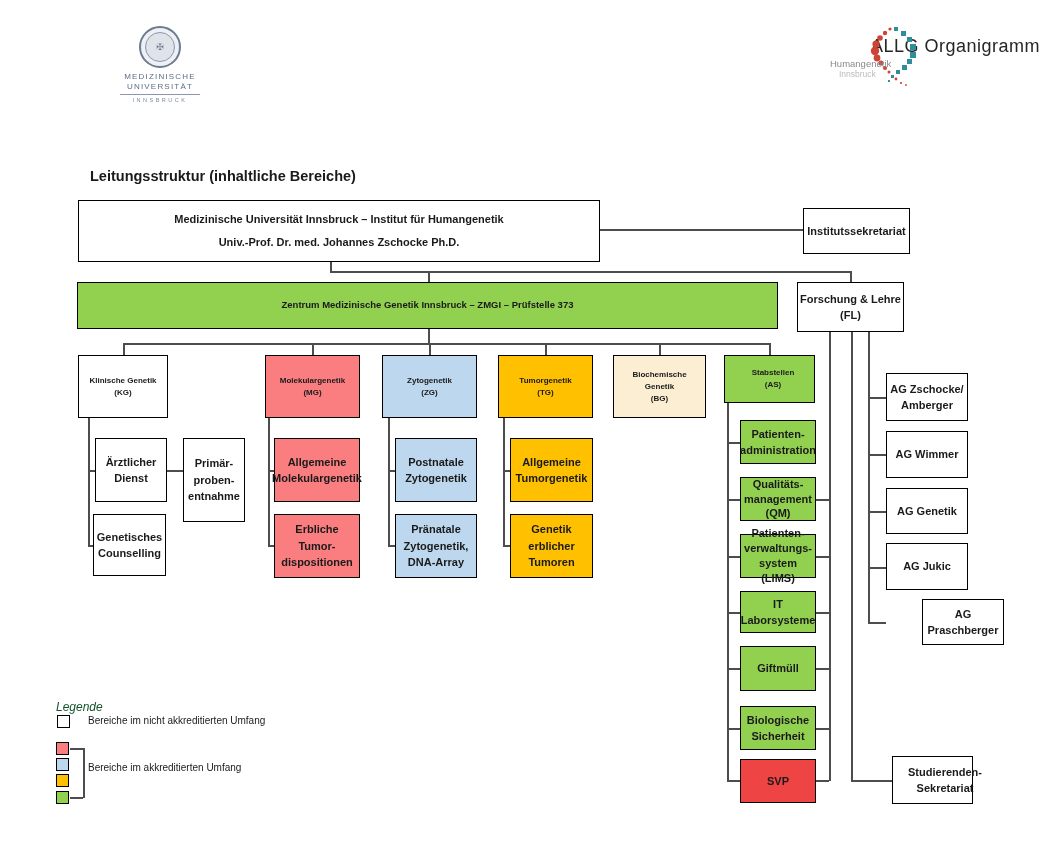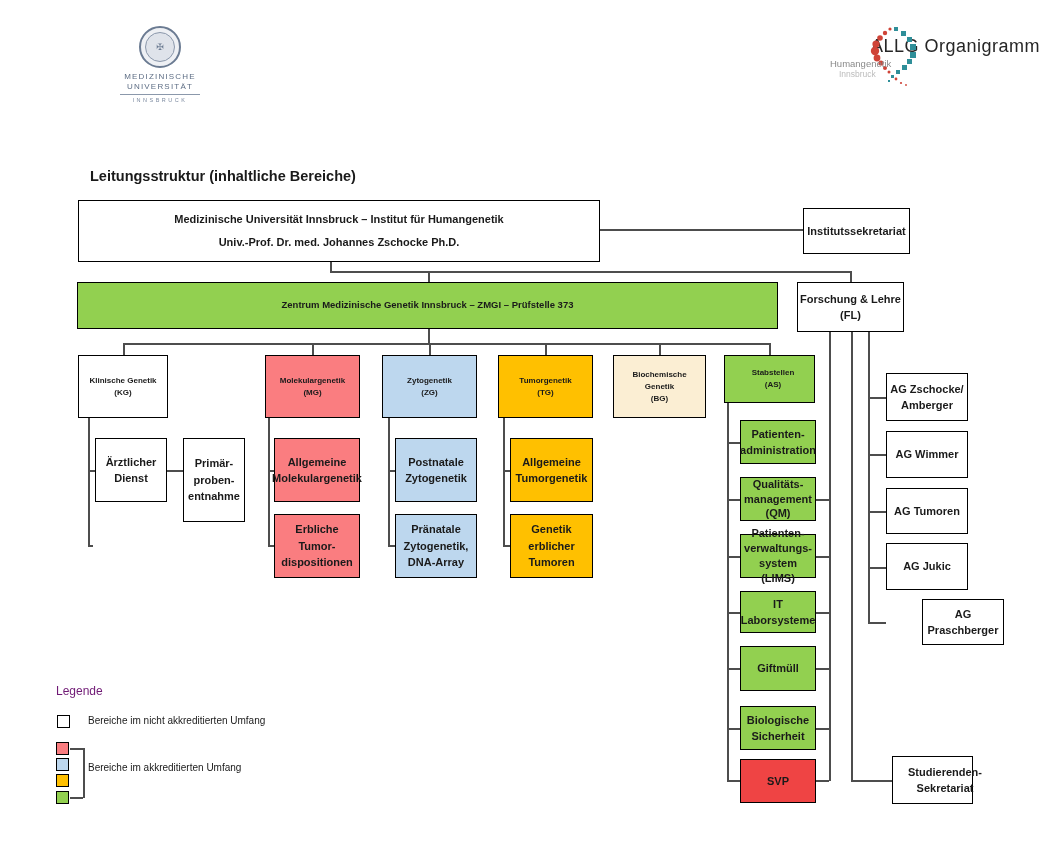--- a/index.html
+++ b/index.html
@@ -22,21 +22,21 @@
               border:1px solid #8b98ab;background:#dfe3ea;display:flex;align-items:center;justify-content:center;
               font-size:9px;color:#6b7b92;}
   .uibk .l1{font-size:8px;letter-spacing:1.2px;line-height:1.25;}
   .uibk .rule{height:1px;background:#8b98ab;margin:2px 8px;}
   .uibk .l3{font-size:5.5px;letter-spacing:2.5px;color:#7c8aa0;}
   
   .hglogo{position:absolute;left:830px;top:26px;width:106px;height:64px;text-decoration:underline;}
   .hglogo .txt1{position:absolute;left:0px;top:32px;font-size:9.5px;color:#8a8a8a;}
   .hglogo .txt2{position:absolute;left:9px;top:43px;font-size:8.5px;color:#bcbcbc;}
   
-  .legend-title{position:absolute;left:56px;top:684px;font-size:12px;color:#701a75;}
+  .legend-title{position:absolute;left:56px;top:700px;font-size:12px;color:#14532d;font-style:italic;}
   .sw{position:absolute;width:13px;height:13px;border:1.3px solid #000;box-sizing:border-box;}
   .legend-label{position:absolute;font-size:10px;color:#1a1a1a;}
 </style>
 </head>
 <body>
 
 <div class="canvas">
 
   <div class="uibk">
     <div class="seal">
@@ -164,20 +164,22 @@
 Genetik
 (BG)</div>
   <div class="box" style="left:724px;top:355px;width:91px;height:48px;background:#92D050;font-size:8px;padding-left:7px;">Stabstellen
 (AS)</div>
 
   <div class="box" style="left:95px;top:438px;width:72px;height:64px;">Ärztlicher
 Dienst</div>
   <div class="box" style="left:183px;top:438px;width:62px;height:84px;">Primär-
 proben-
 entnahme</div>
+  <div class="box" style="left:93px;top:514px;width:73px;height:62px;">Genetisches
+Counselling</div>
 
   <div class="box" style="left:274px;top:438px;width:86px;height:64px;background:#FA7D80;">Allgemeine
 Molekulargenetik</div>
   <div class="box" style="left:274px;top:514px;width:86px;height:64px;background:#FA7D80;">Erbliche
 Tumor-
 dispositionen</div>
 
   <div class="box" style="left:395px;top:438px;width:82px;height:64px;background:#BDD7EE;">Postnatale
 Zytogenetik</div>
   <div class="box" style="left:395px;top:514px;width:82px;height:64px;background:#BDD7EE;">Pränatale
@@ -199,21 +201,21 @@
 system (LIMS)</div>
   <div class="box" style="left:740px;top:591px;width:76px;height:42px;background:#92D050;">IT Laborsysteme</div>
   <div class="box" style="left:740px;top:646px;width:76px;height:45px;background:#92D050;">Giftmüll</div>
   <div class="box" style="left:740px;top:706px;width:76px;height:44px;background:#92D050;text-align:center;">Biologische
 Sicherheit</div>
   <div class="box" style="left:740px;top:759px;width:76px;height:44px;background:#ef4444;">SVP</div>
 
   <div class="box" style="left:886px;top:373px;width:82px;height:48px;">AG Zschocke/
 Amberger</div>
   <div class="box" style="left:886px;top:431px;width:82px;height:47px;">AG Wimmer</div>
-  <div class="box" style="left:886px;top:488px;width:82px;height:46px;">AG Tumoren</div>
+  <div class="box" style="left:886px;top:488px;width:82px;height:46px;">AG Genetik</div>
   <div class="box" style="left:886px;top:543px;width:82px;height:47px;">AG Jukic</div>
   <div class="box" style="left:886px;top:599px;width:82px;height:46px;margin-left:36px;">AG Praschberger</div>
   <div class="box" style="left:892px;top:756px;width:81px;height:48px;padding-left:25px;">Studierenden-
 Sekretariat</div>
 
   <div class="legend-title">Legende</div>
 
   <div class="sw" style="left:57px;top:715px;background:#FFFFFF;"></div>
   <div class="legend-label" style="left:88px;top:715px;">Bereiche im nicht akkreditierten Umfang</div>
 

